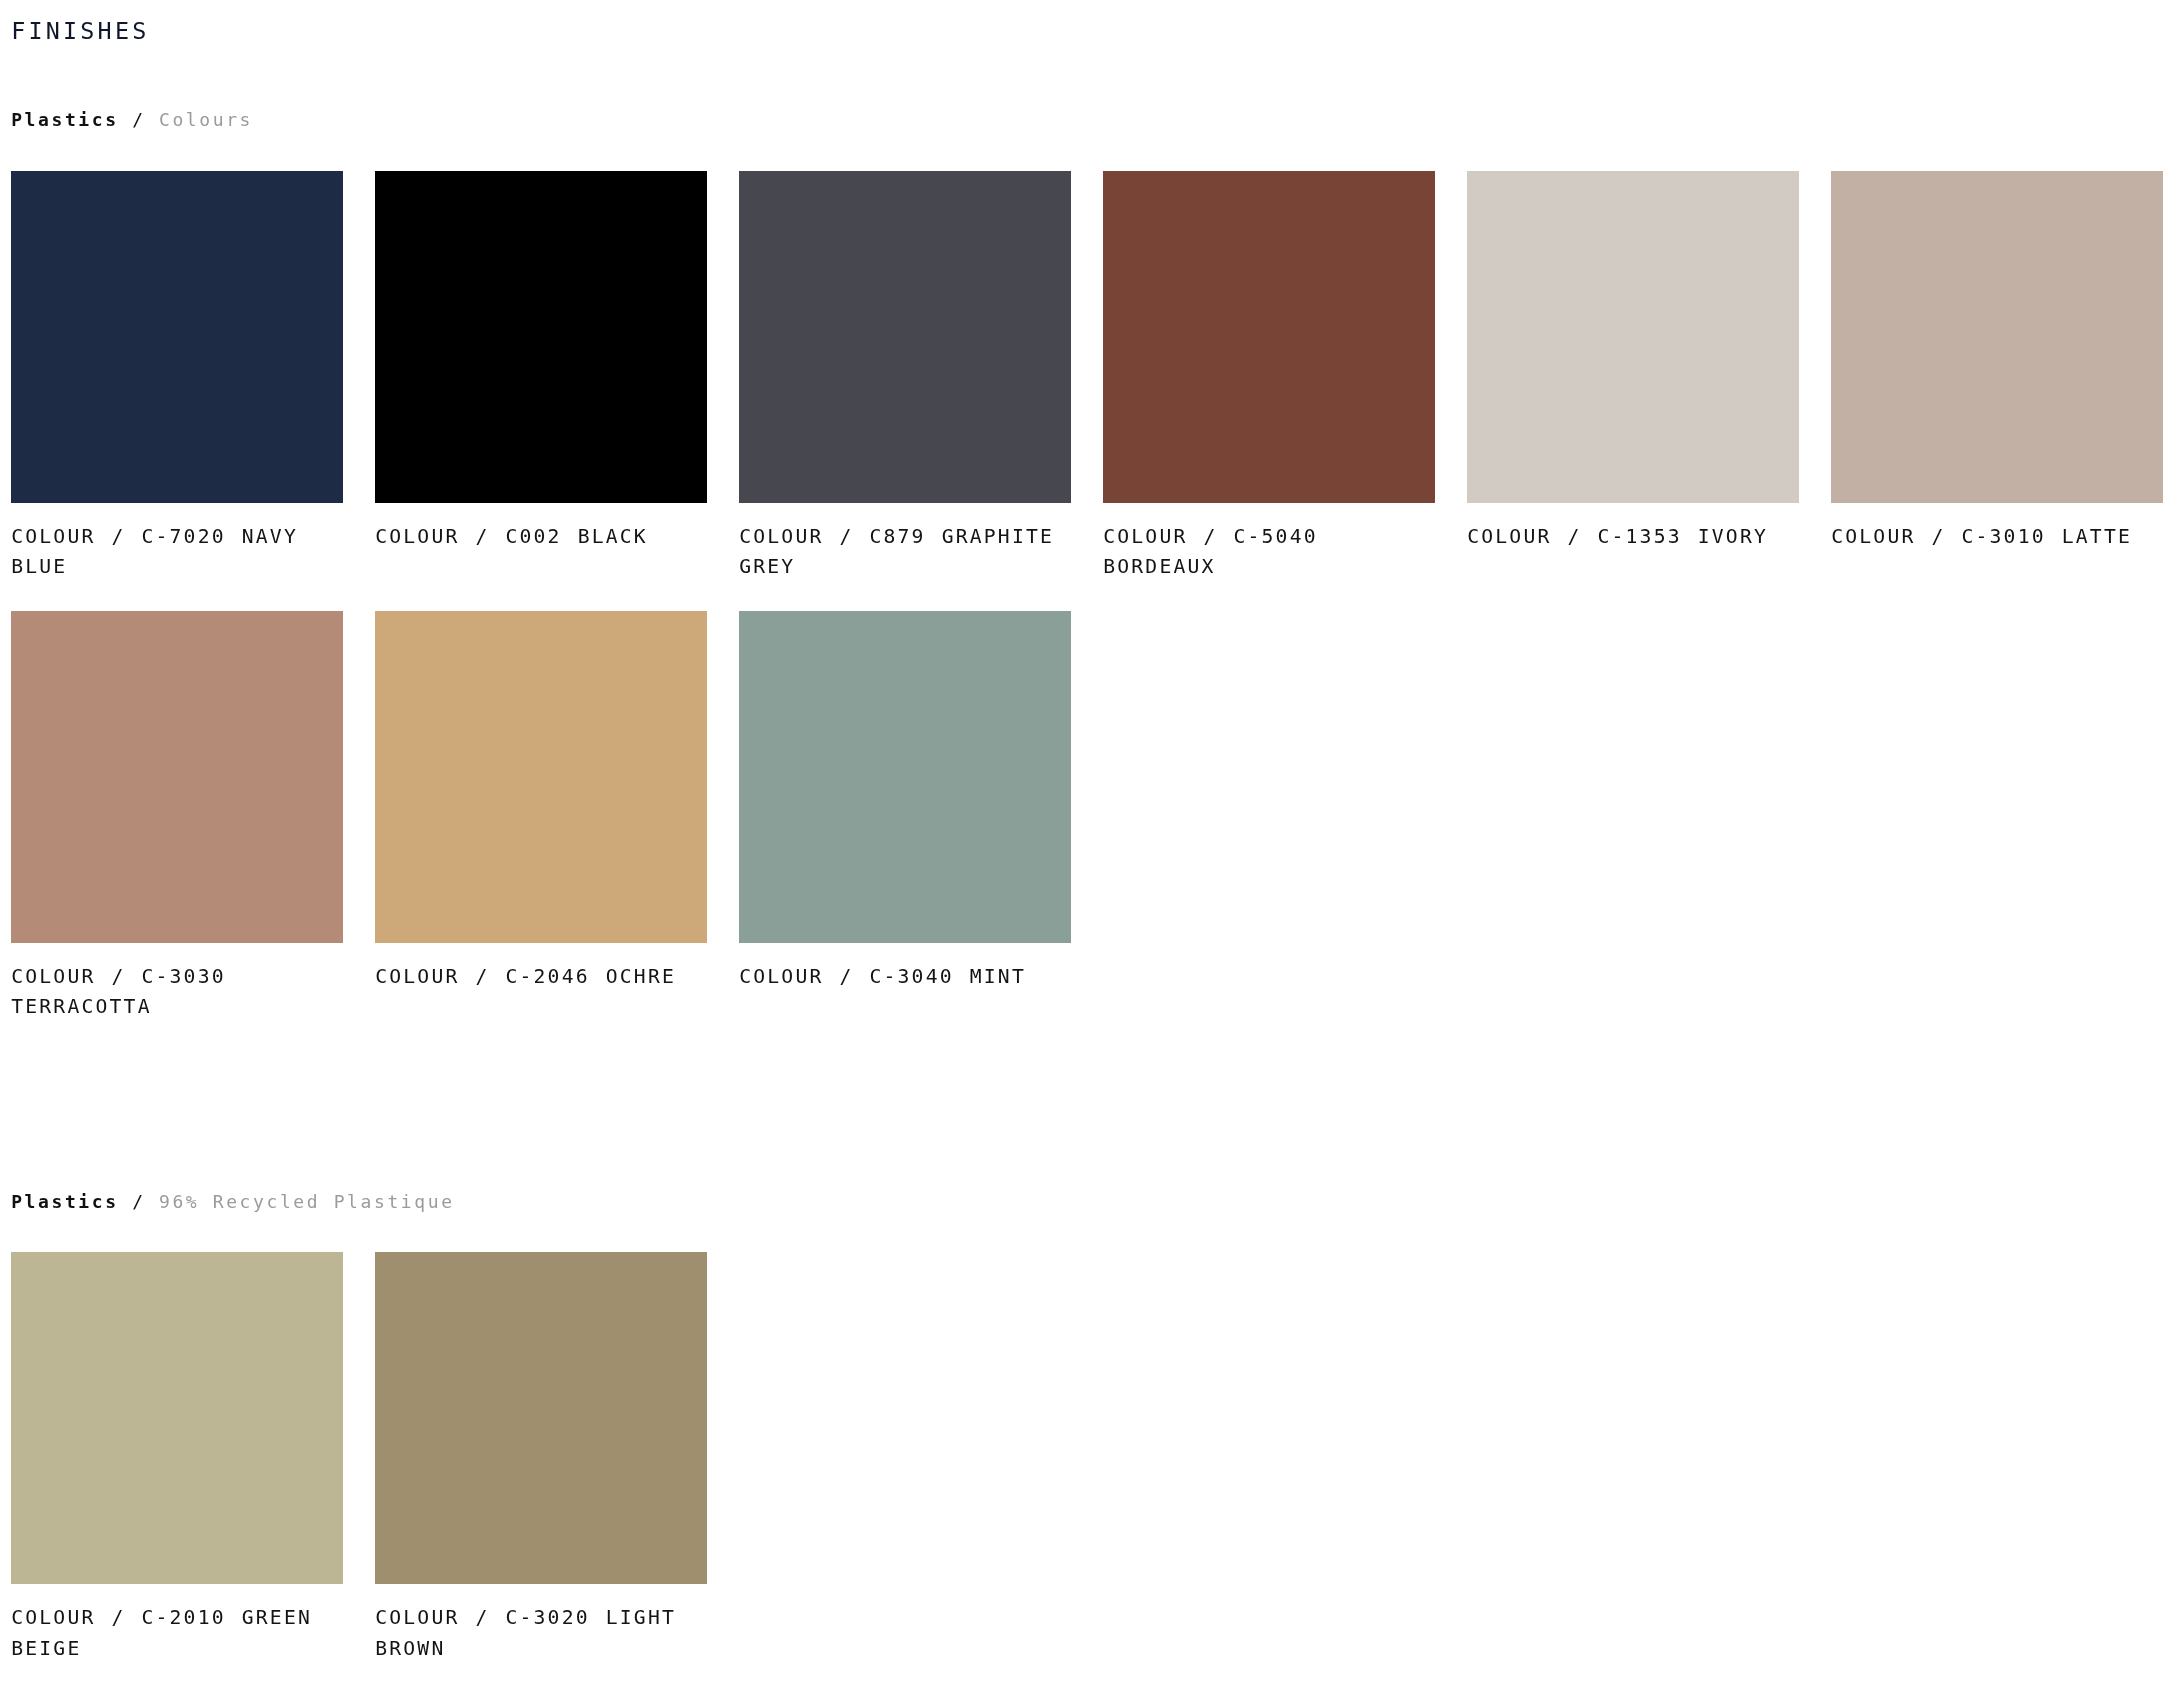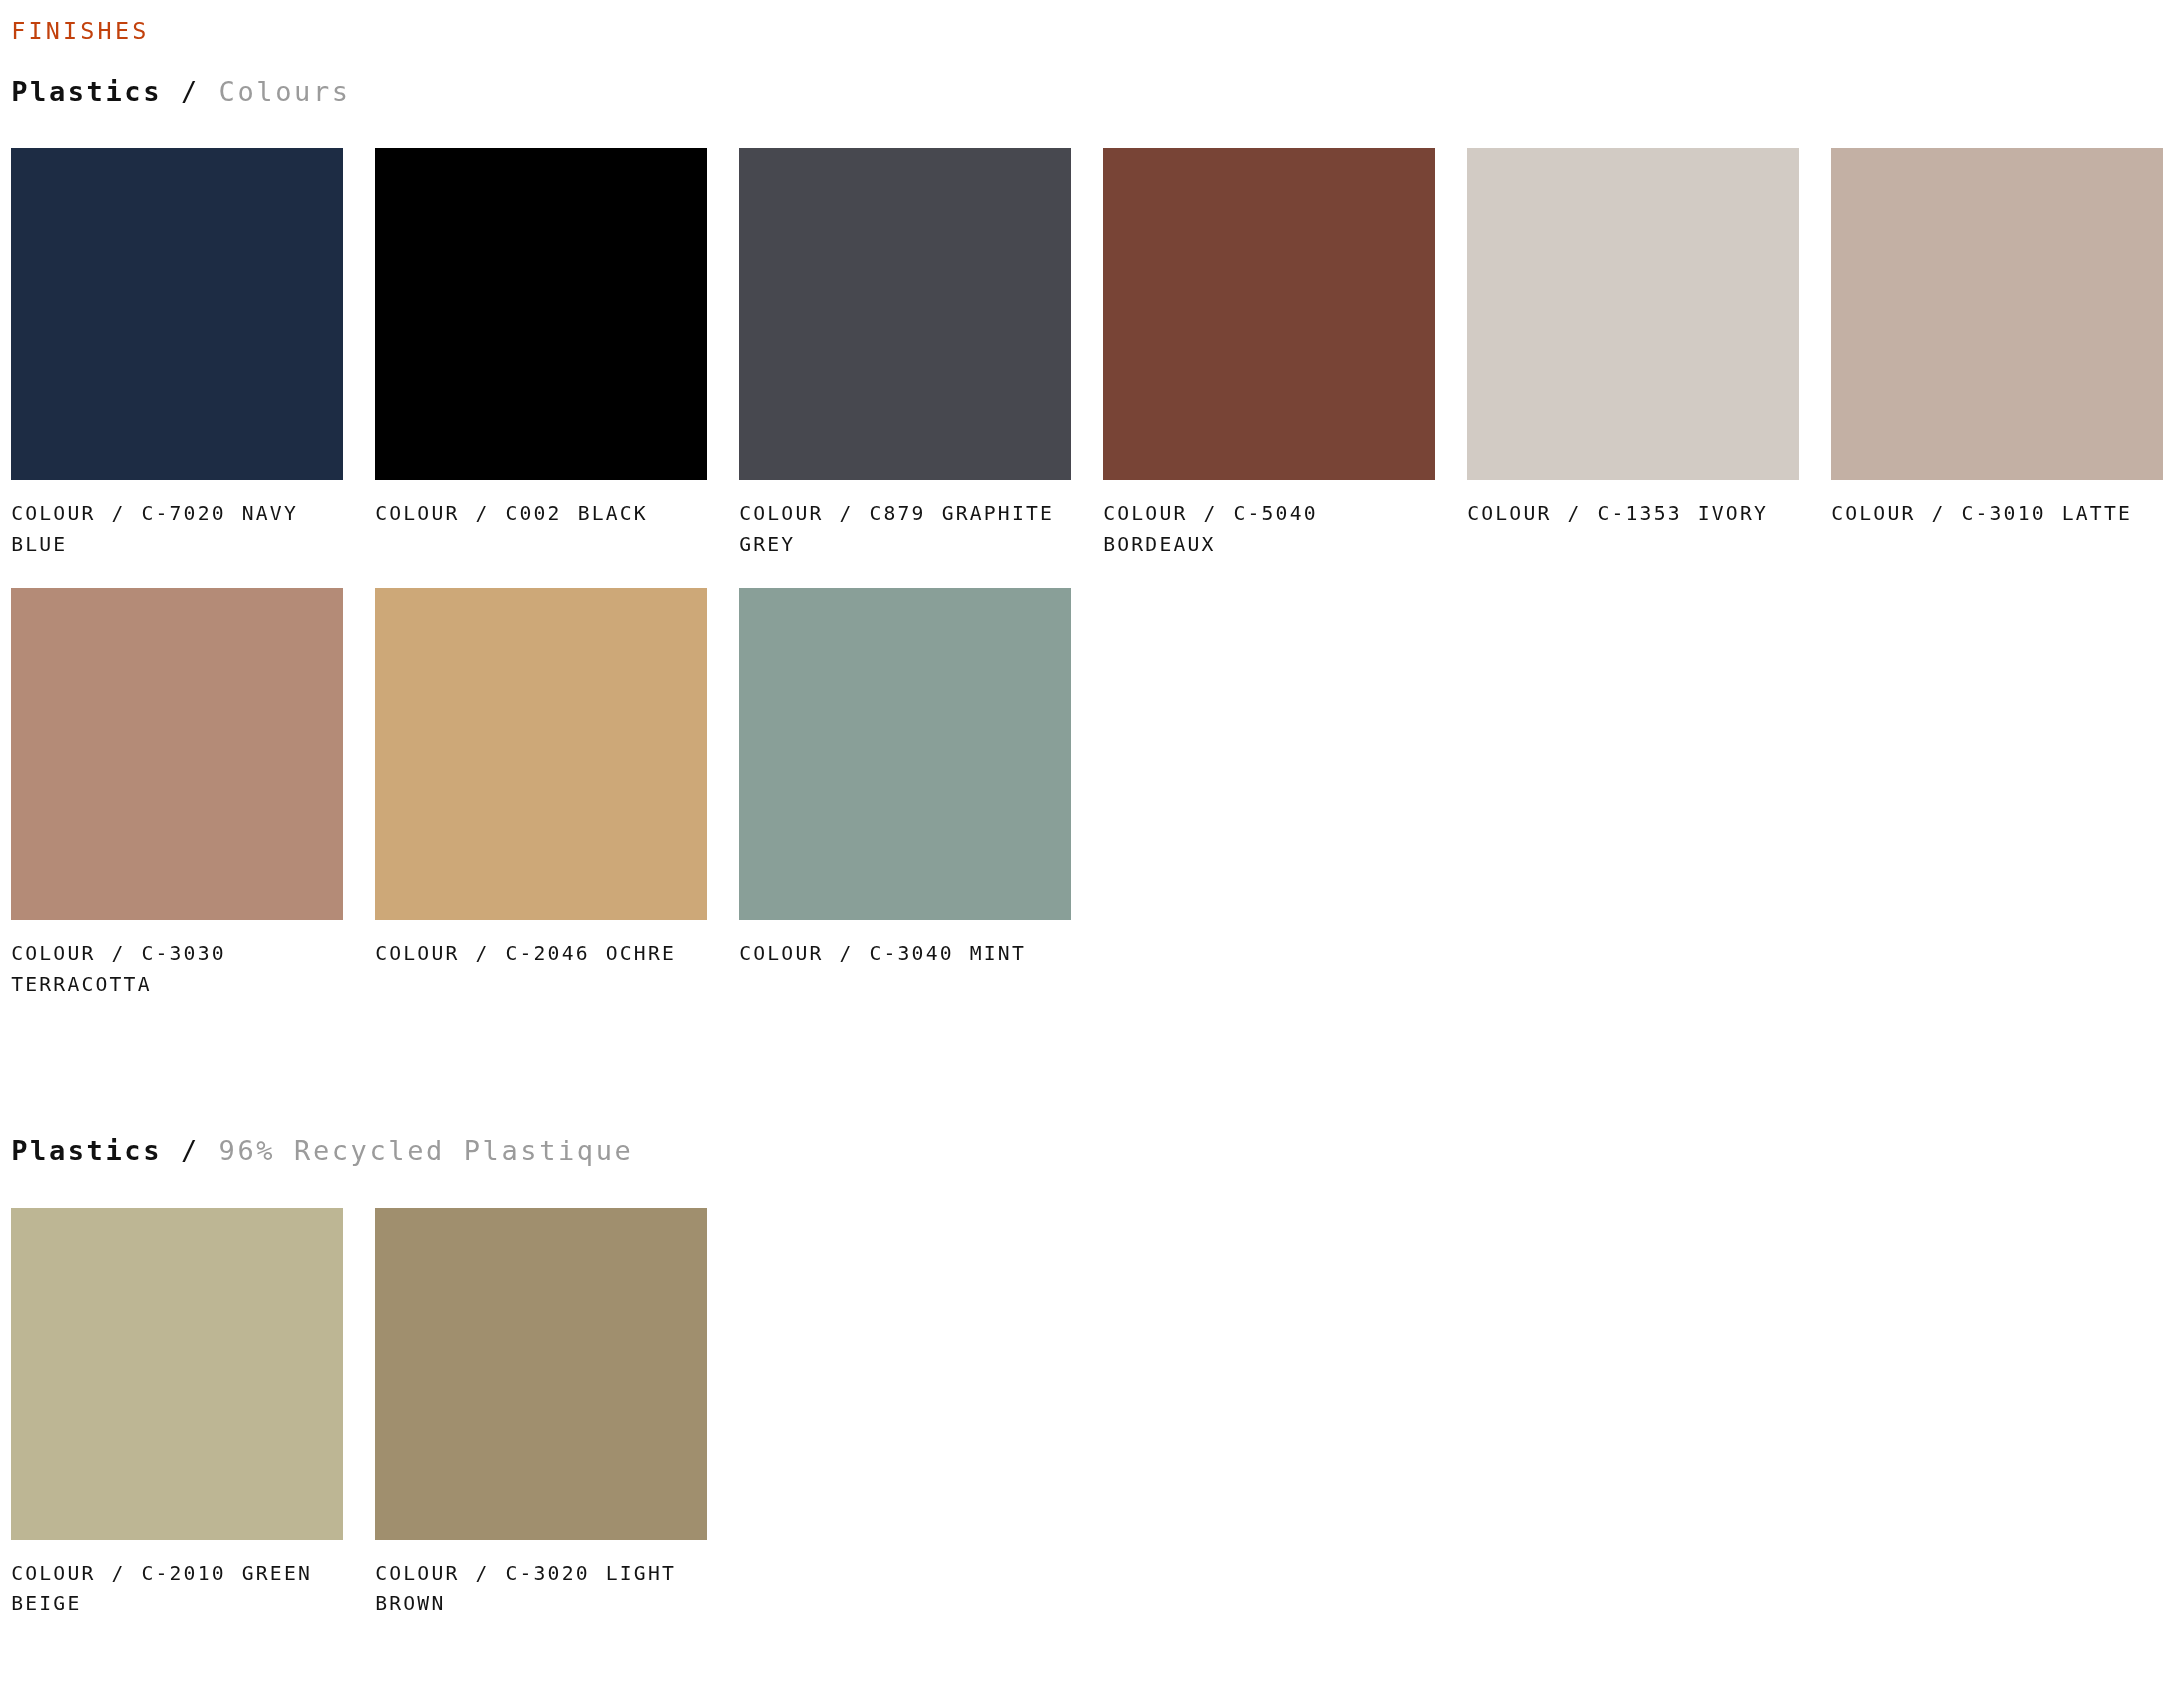--- a/index.html
+++ b/index.html
@@ -16,34 +16,34 @@
   }
   .page {
     position: relative;
     width: 2170px;
     height: 1701px;
     padding: 0 11.2px;
   }
   .page-title {
     font-size: 23.4px;
     letter-spacing: 3.2px;
-    color: #c2410c;
+    color: #0f172a;
     font-weight: 400;
     margin: 0;
     padding-top: 17px;
     line-height: 1.25;
   }
   .section {
     margin-top: 0;
   }
   .section-heading {
-    font-size: 27px;
+    font-size: 18px;
     letter-spacing: 2.6px;
     line-height: 1.3;
-    margin-top: 28px;
+    margin-top: 62px;
     white-space: nowrap;
   }
   .section-heading .cat {
     color: #111111;
     font-weight: 700;
   }
   .section-heading .sep {
     color: #111111;
     font-weight: 400;
   }

